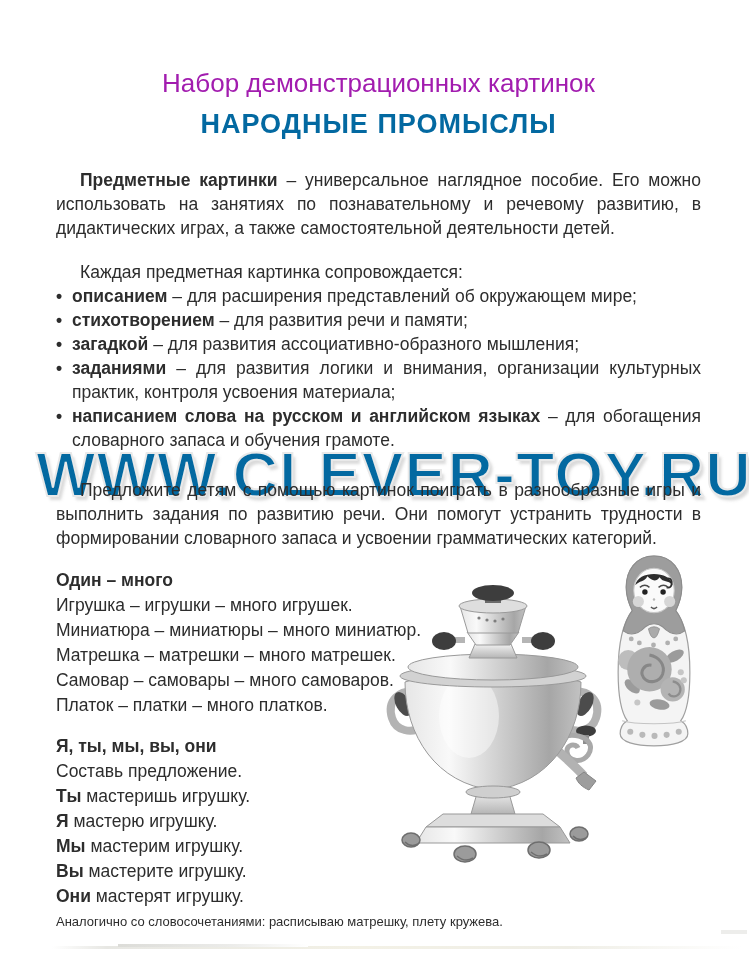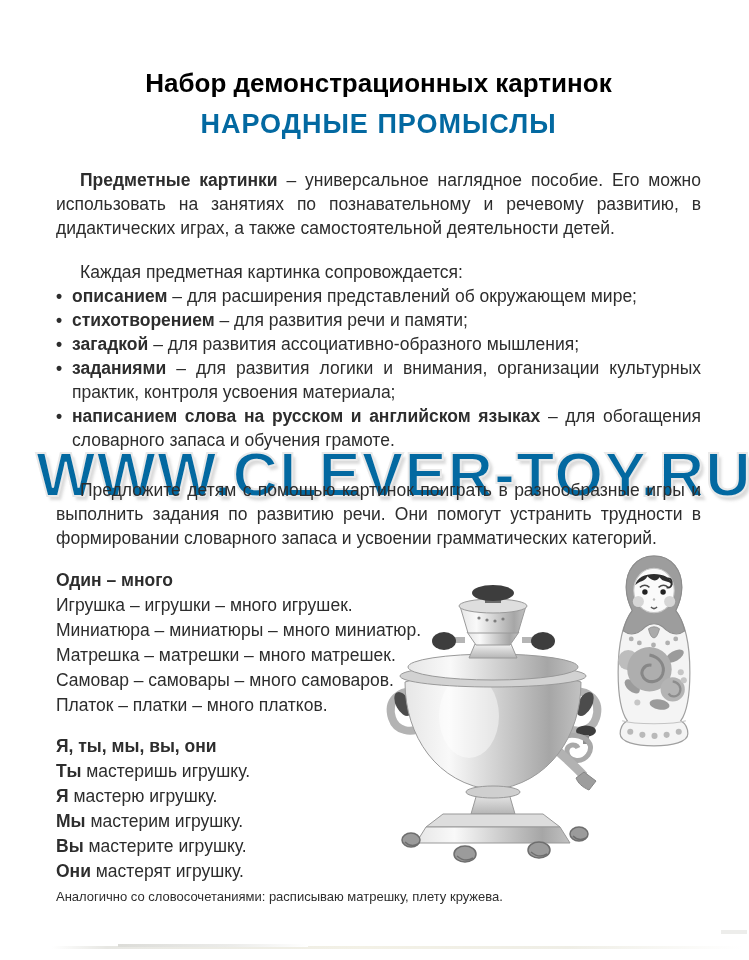--- a/index.html
+++ b/index.html
@@ -10,21 +10,21 @@
   
   .watermark{
     position:absolute;top:438px;left:36px;width:690px;z-index:1;
     font-size:63px;font-weight:bold;letter-spacing:1px;white-space:nowrap;
     color:#0369a1;-webkit-text-stroke:2px #e9e9e9;
     text-shadow:3px 4px 3px rgba(150,150,150,0.35);
     user-select:none;
   }
   
   .content{position:relative;z-index:2;padding:66px 48px 0 56px;}
-  .title1{font-size:26px;line-height:34px;font-weight:bold;text-align:center;color:#000000;margin:0;}
+  .title1{font-size:26px;line-height:34px;font-weight:normal;text-align:center;color:#a21caf;margin:0;}
   .title2{font-size:27px;line-height:36px;font-weight:bold;text-align:center;color:#0369a1;margin:6px 0 0 0;letter-spacing:1px;}
   .para{font-size:17.5px;line-height:24px;text-align:justify;text-indent:24px;margin:26px 0 0 0;}
   .para.suggest{}
   .lead{font-size:17.5px;line-height:24px;text-indent:24px;margin:20px 0 0 0;}
   ul.bullets{list-style:none;margin:0;padding:0;}
   ul.bullets li{
     font-size:17.5px;line-height:24px;text-align:justify;
     padding-left:16px;position:relative;
   }
   ul.bullets li::before{content:"•";position:absolute;left:0;top:0;font-weight:bold;}
@@ -199,20 +199,21 @@
       <div class="sec-heading">Один – много</div>
       <div class="sec-line">Игрушка – игрушки – много игрушек.</div>
       <div class="sec-line">Миниатюра – миниатюры – много миниатюр.</div>
       <div class="sec-line">Матрешка – матрешки – много матрешек.</div>
       <div class="sec-line">Самовар – самовары – много самоваров.</div>
       <div class="sec-line">Платок – платки – много платков.</div>
     </div>
 
     <div class="section pronouns">
       <div class="sec-heading">Я, ты, мы, вы, они</div>
+      <div class="sec-line">Составь предложение.</div>
       <div class="sec-line"><b>Ты</b><span> мастеришь игрушку.</span></div>
       <div class="sec-line"><b>Я</b><span> мастерю игрушку.</span></div>
       <div class="sec-line"><b>Мы</b><span> мастерим игрушку.</span></div>
       <div class="sec-line"><b>Вы</b><span> мастерите игрушку.</span></div>
       <div class="sec-line"><b>Они</b><span> мастерят игрушку.</span></div>
       <div class="outro">Аналогично со словосочетаниями: расписываю матрешку, плету кружева.</div>
     </div>
 
   </div>
 

